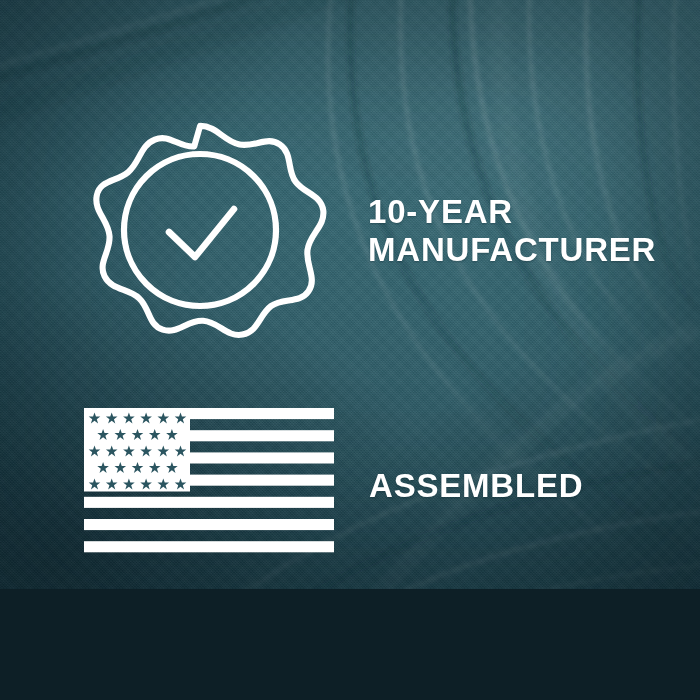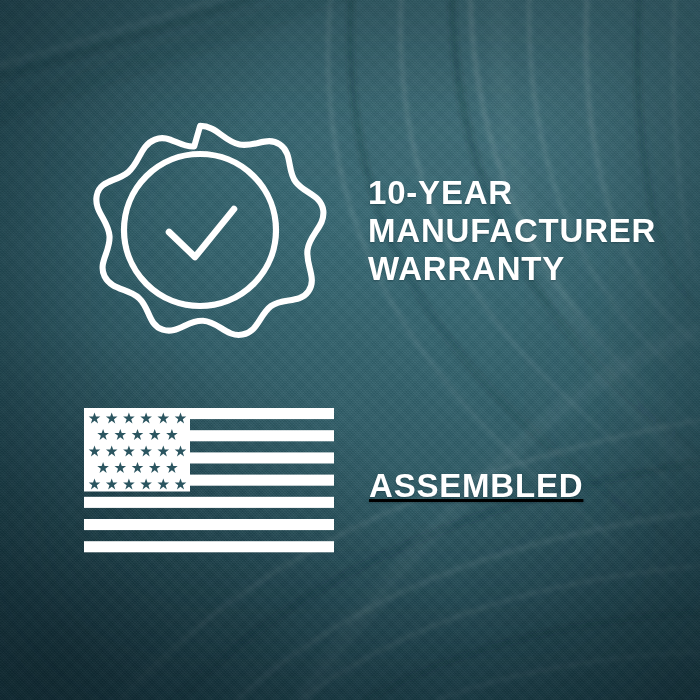--- a/index.html
+++ b/index.html
@@ -9,21 +9,21 @@
     background: #0d1f26;
   }
   body {
     font-family: "Liberation Sans", sans-serif;
   }
 
   
   .banner {
     position: relative;
     width: 700px;
-    height: 700px;
+    height: 589px;
     overflow: hidden;
     background: #2f5c68;
     user-select: none;
   }
 
   
   .bg-base {
     position: absolute;
     inset: 0;
     background:
@@ -72,21 +72,21 @@
     box-shadow: inset 0 0 150px 40px rgba(9,30,38,0.40);
   }
 
   
   .row {
     position: absolute;
     display: flex;
     align-items: center;
   }
   .row-warranty { left: 78px; top: 110px; width: 600px; height: 242px; }
-  .row-usa      { left: 78px; top: 398px; width: 600px; height: 176px; text-decoration: underline; }
+  .row-usa      { left: 78px; top: 398px; width: 600px; height: 176px; }
 
   .icon-slot {
     position: relative;
     flex: 0 0 auto;
     display: flex;
     align-items: center;
     justify-content: center;
   }
   .icon-badge-slot { width: 244px; height: 242px; }
   .icon-flag-slot  { width: 262px; height: 176px; }
@@ -209,21 +209,20 @@
 
           <path d="M 91 122 L 117 147 L 156 99" stroke-width="6.6"></path>
         </g>
       </svg>
     </div>
 
     <div class="text-slot">
       <p class="headline">
         <span class="ln">10-YEAR</span>
         <span class="ln">MANUFACTURER</span>
-        <span class="ln">WARRANTY</span>
       </p>
     </div>
   </div>
 
   <div class="row row-usa">
 
     <div class="icon-slot icon-flag-slot">
       <svg width="250" height="156" viewBox="0 0 250 156" aria-hidden="true">
         <defs>
 

